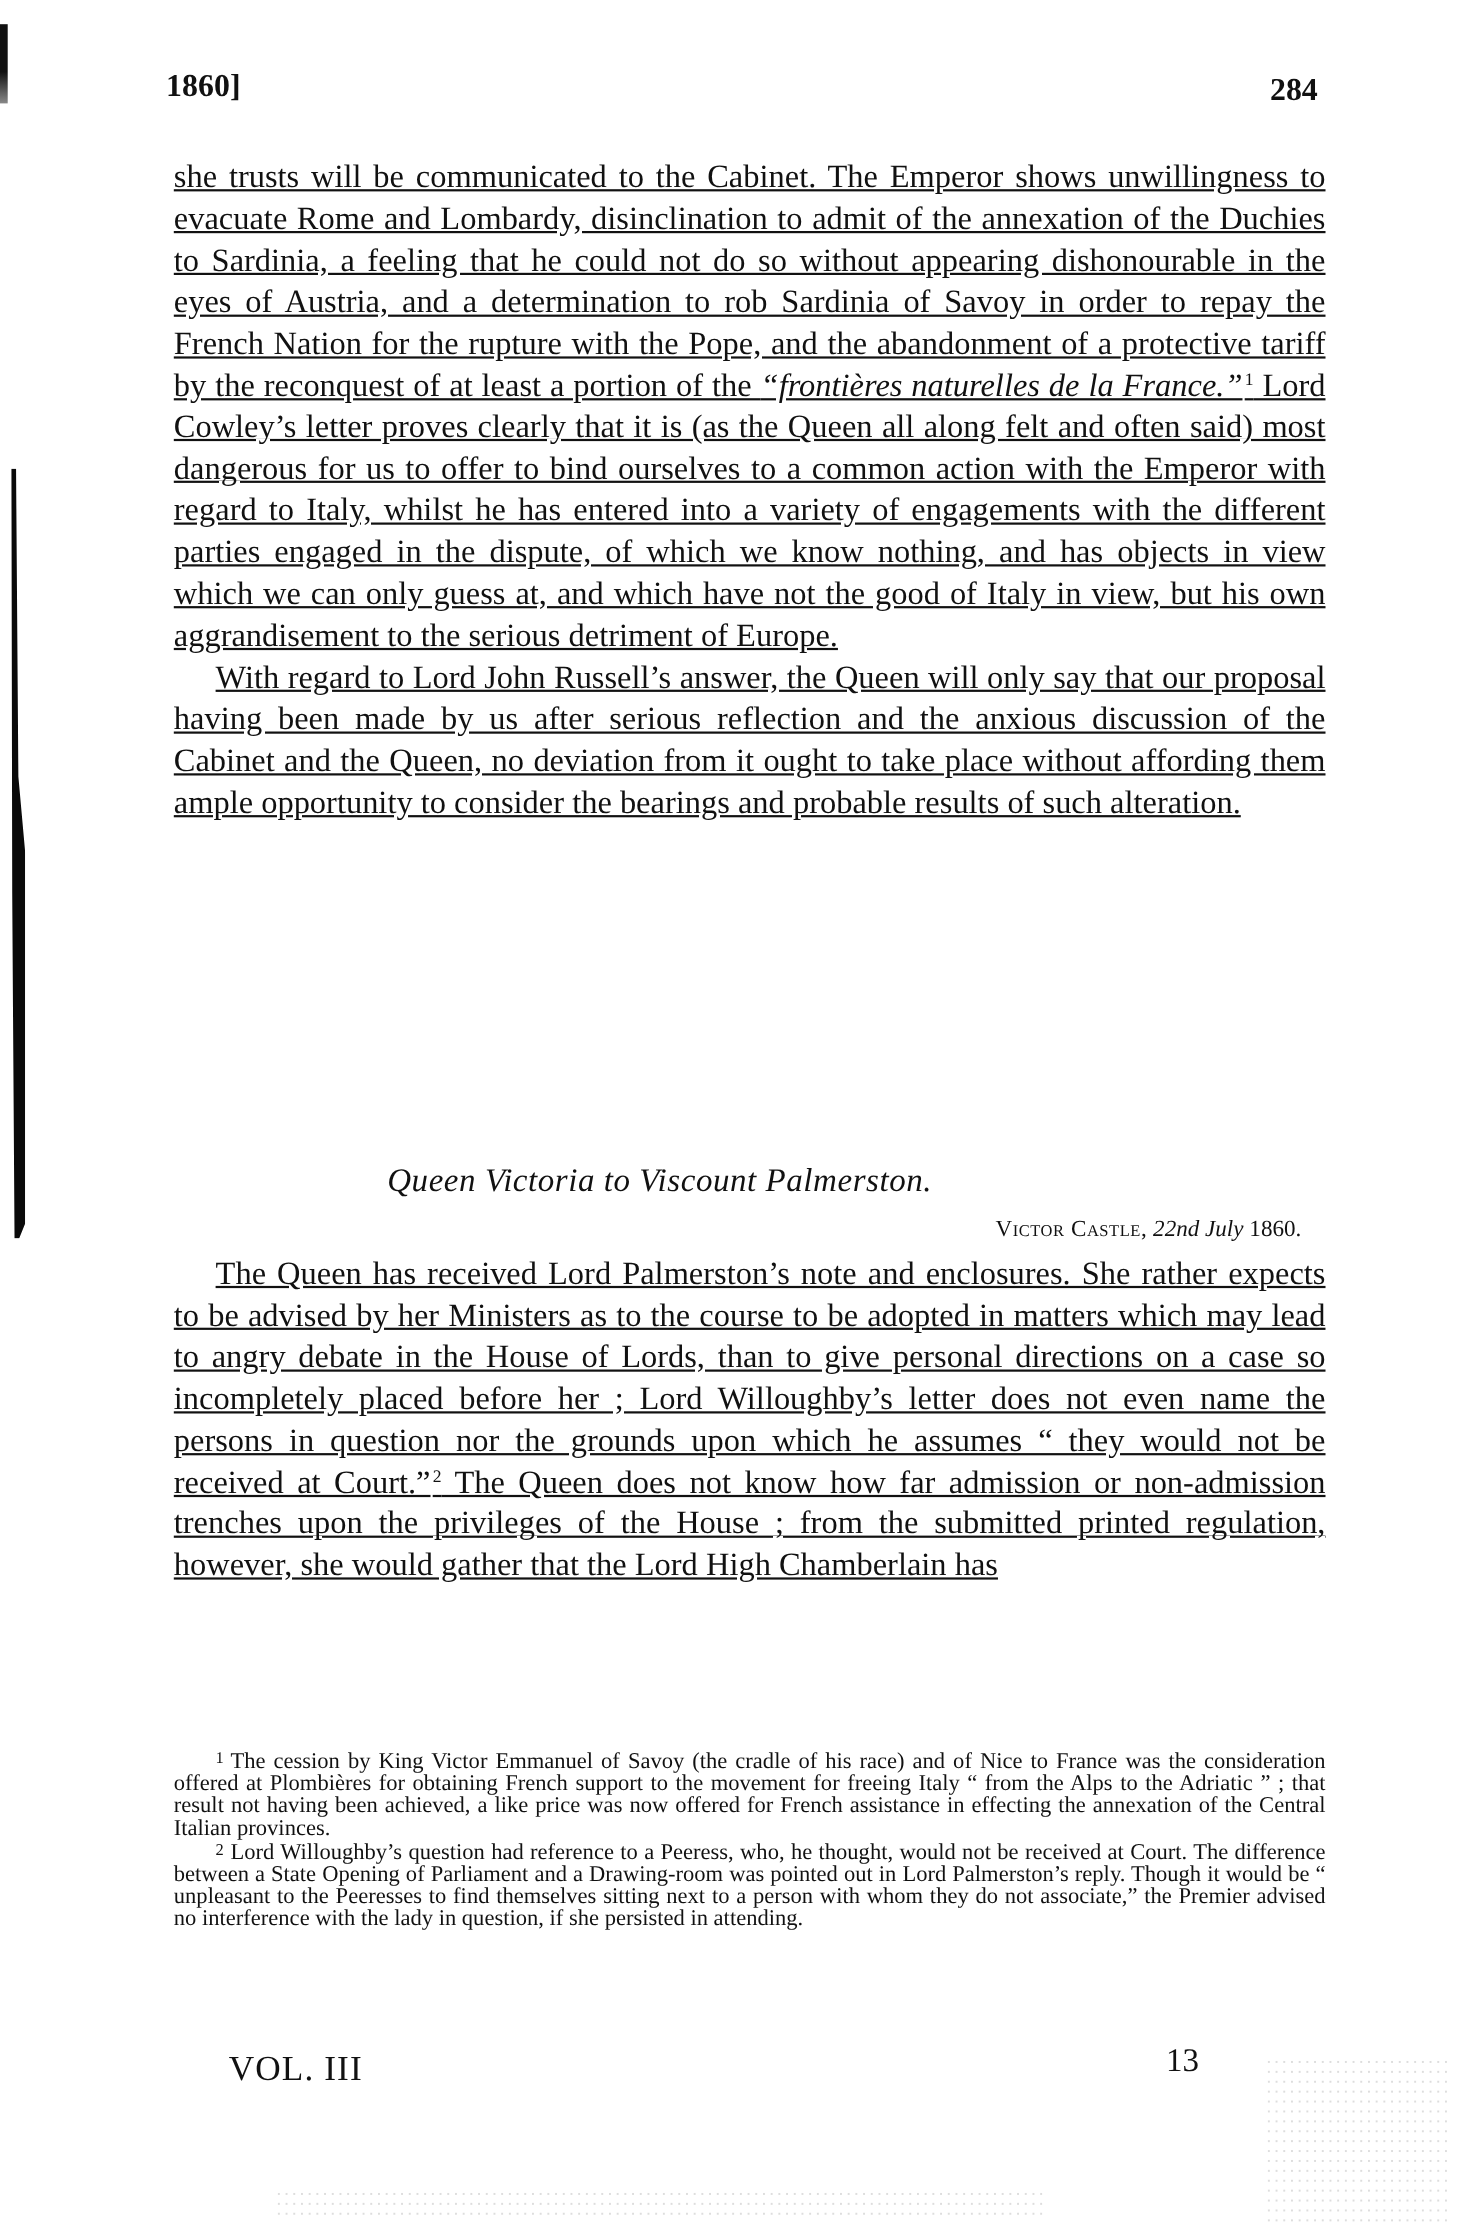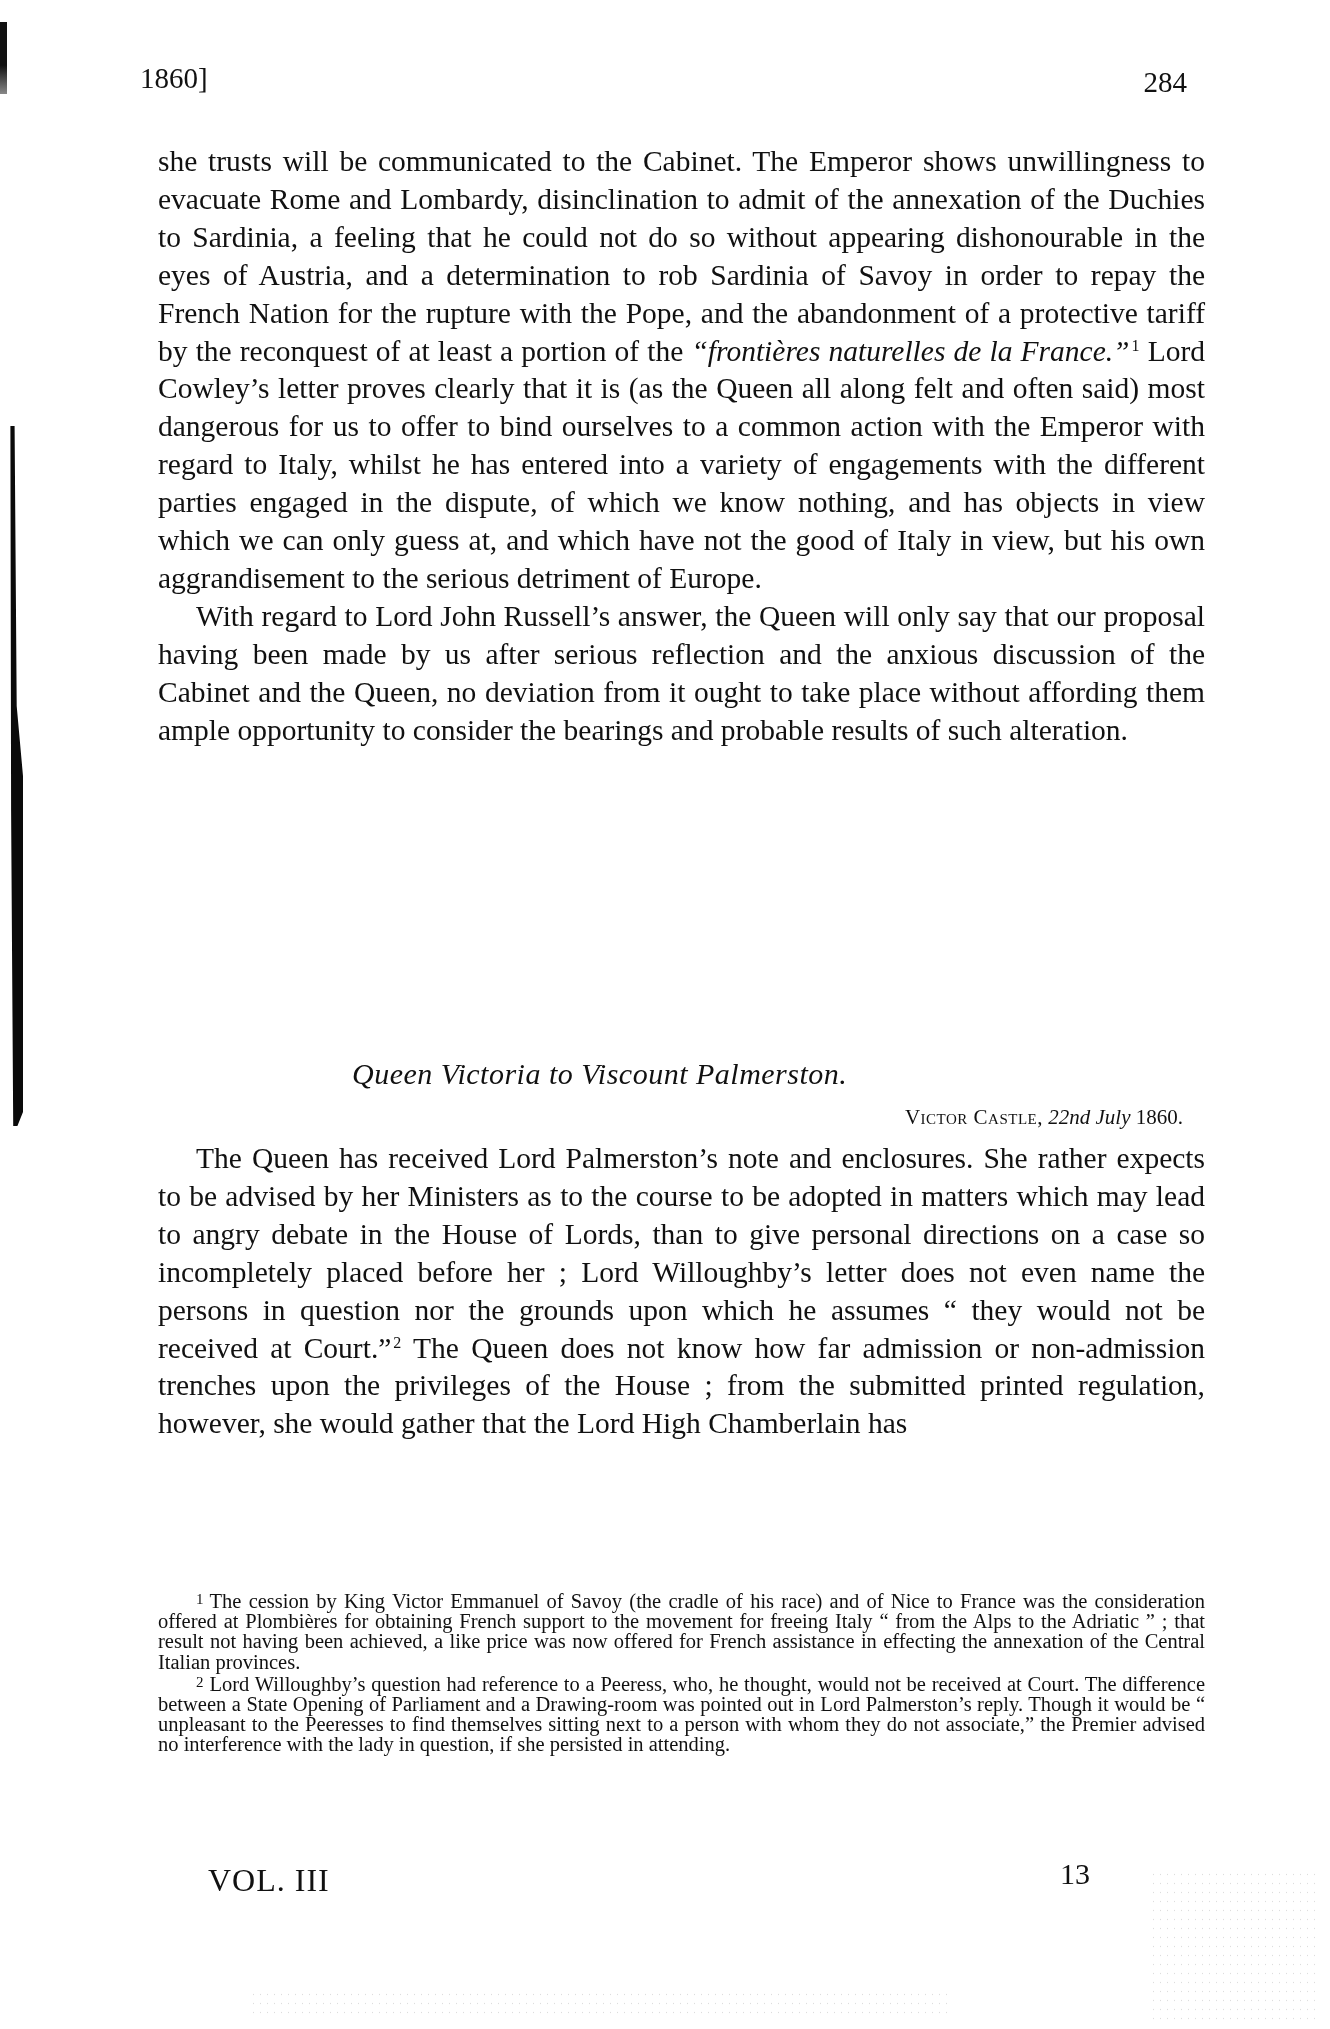--- a/index.html
+++ b/index.html
@@ -4,26 +4,26 @@
 <style>
   html, body { margin: 0; padding: 0; background: #ffffff; }
   body {
     width: 1330px; height: 2029px; position: relative; overflow: hidden;
     font-family: "Liberation Serif", "DejaVu Serif", serif; color: #111111;
   }
   .abs { position: absolute; }
   .scan-mark-top { left: 0; top: 22px; width: 7px; height: 72px; background: linear-gradient(#111 60%, #888); }
   .scan-bar-left { left: 9px; top: 426px; width: 14px; height: 700px; background: #0a0a0a;
     clip-path: polygon(10% 0, 40% 0, 55% 40%, 100% 50%, 100% 98%, 60% 100%, 30% 100%, 15% 55%); }
-  .running-head { top: 62px; left: 140px; width: 1047px; height: 40px; font-size: 29px; }
+  .running-head { top: 62px; left: 151px; width: 1047px; height: 40px; font-size: 29px; font-weight: bold; }
   .running-head .year { position: absolute; left: 0; top: 0; }
   .running-head .title { position: absolute; left: 260px; top: 0; letter-spacing: 2.5px; }
   .running-head .page { position: absolute; right: 0; top: 4px; }
   .text-block { left: 158px; width: 1047px; font-size: 29.5px; line-height: 37.9px; text-align: justify; }
-  .text-block p { margin: 0; }
+  .text-block p { margin: 0; text-decoration: underline; }
   .indent { text-indent: 38px; }
   #sec1 { top: 143px; }
   .letter-heading { top: 1057px; left: 352px; font-size: 30px; font-style: italic; letter-spacing: 0.5px; }
   .dateline { top: 1105px; right: 147px; font-size: 21px; }
   .dateline .sc { font-variant: small-caps; letter-spacing: 0.5px; }
   .dateline em { font-style: italic; }
   #sec2 { top: 1140px; }
   .footnotes { left: 158px; top: 1589px; width: 1047px; font-size: 20.5px; line-height: 20.2px; text-align: justify; }
   .footnotes p { margin: 0; text-indent: 38px; }
   .fn-num { font-size: 15px; vertical-align: 4px; margin-right: 6px; }

